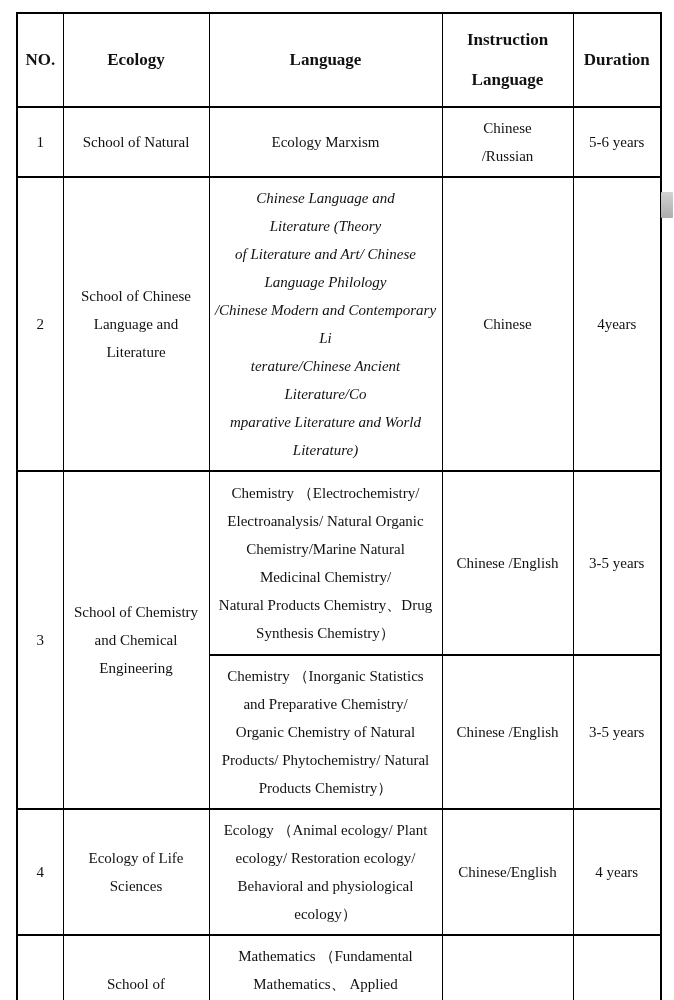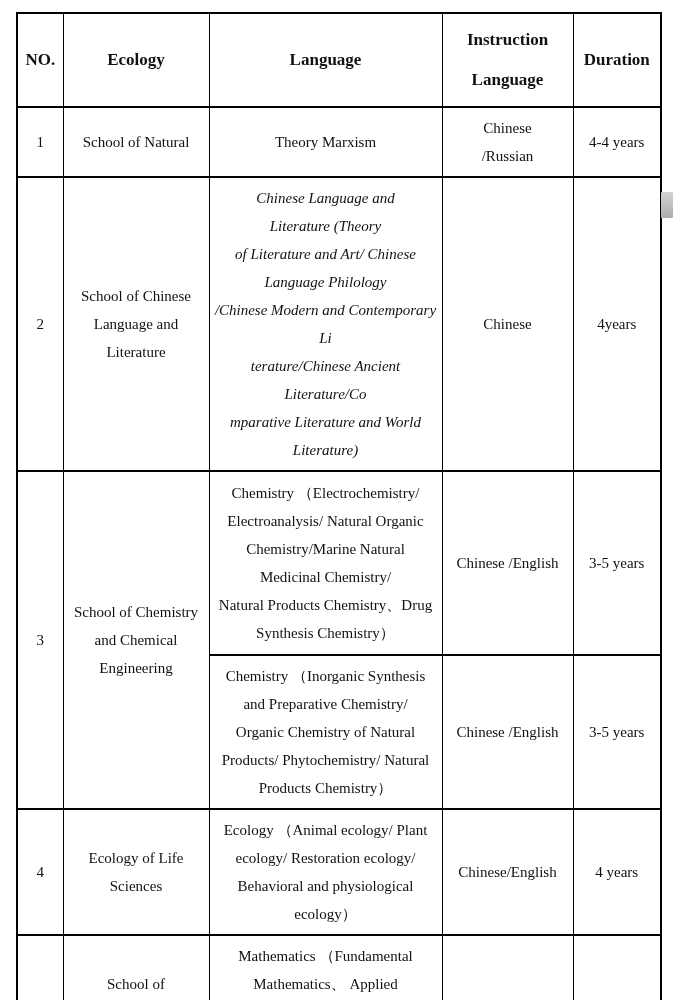--- a/index.html
+++ b/index.html
@@ -83,24 +83,24 @@
         <th>Language</th>
         <th class="th-lang">Instruction
 Language</th>
         <th class="th-dur">Duration</th>
       </tr>
     </thead>
     <tbody>
       <tr class="h-r1">
         <td>1</td>
         <td>School of Natural</td>
-        <td>Theory Marxism</td>
+        <td>Ecology Marxism</td>
         <td>Chinese
 /Russian</td>
-        <td>4-4 years</td>
+        <td>5-6 years</td>
       </tr>
       <tr class="h-r2">
         <td>2</td>
         <td>School of Chinese
 Language and
 Literature</td>
         <td class="sm">Chinese Language and
 Literature (Theory
 of Literature and Art/ Chinese
 Language Philology
@@ -119,21 +119,21 @@
         <td>Chemistry （Electrochemistry/
 Electroanalysis/ Natural Organic
 Chemistry/Marine Natural
 Medicinal Chemistry/
 Natural Products Chemistry、Drug
 Synthesis Chemistry）</td>
         <td>Chinese /English</td>
         <td>3-5 years</td>
       </tr>
       <tr class="h-r3b">
-        <td>Chemistry （Inorganic Synthesis
+        <td>Chemistry （Inorganic Statistics
 and Preparative Chemistry/
 Organic Chemistry of Natural
 Products/ Phytochemistry/ Natural
 Products Chemistry）</td>
         <td>Chinese /English</td>
         <td>3-5 years</td>
       </tr>
       <tr class="h-r4">
         <td>4</td>
         <td>Ecology of Life

